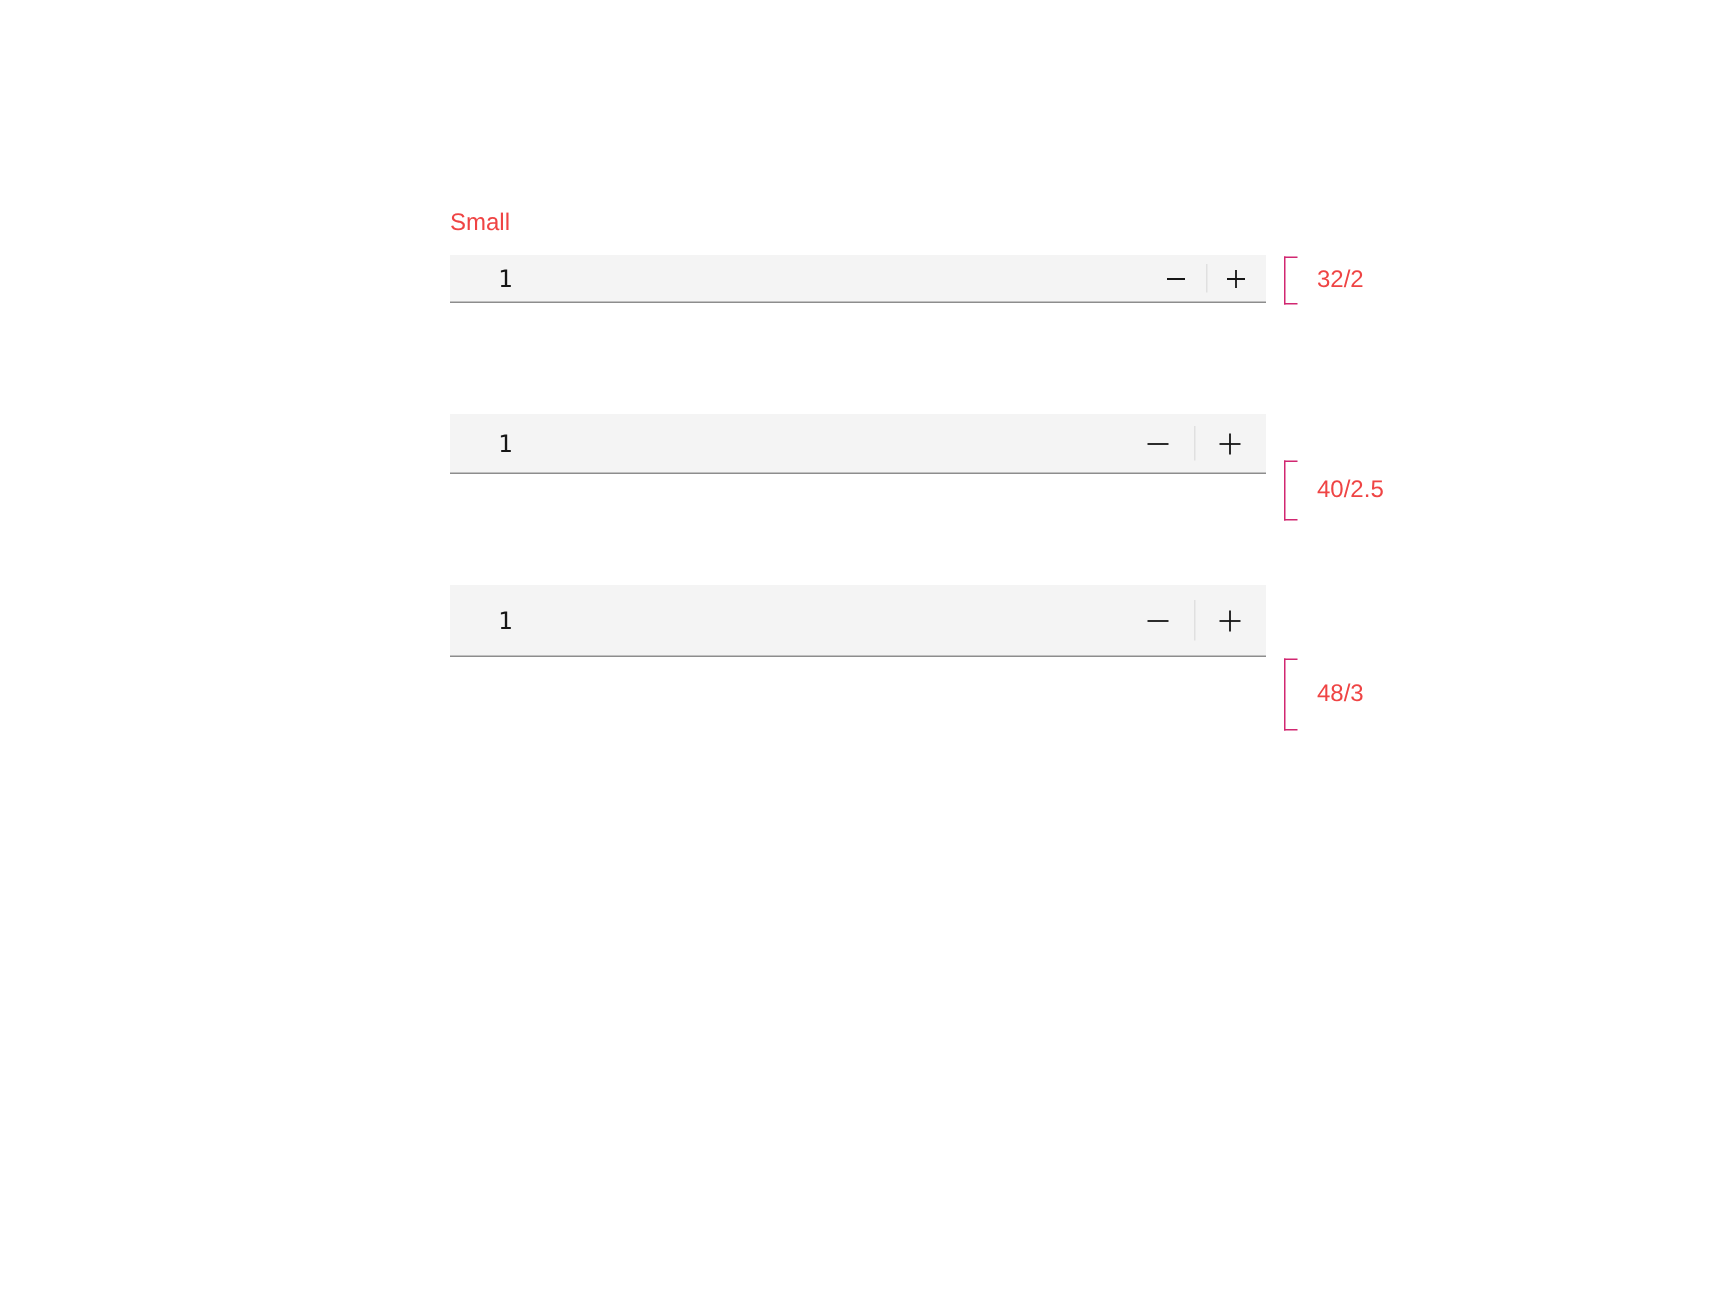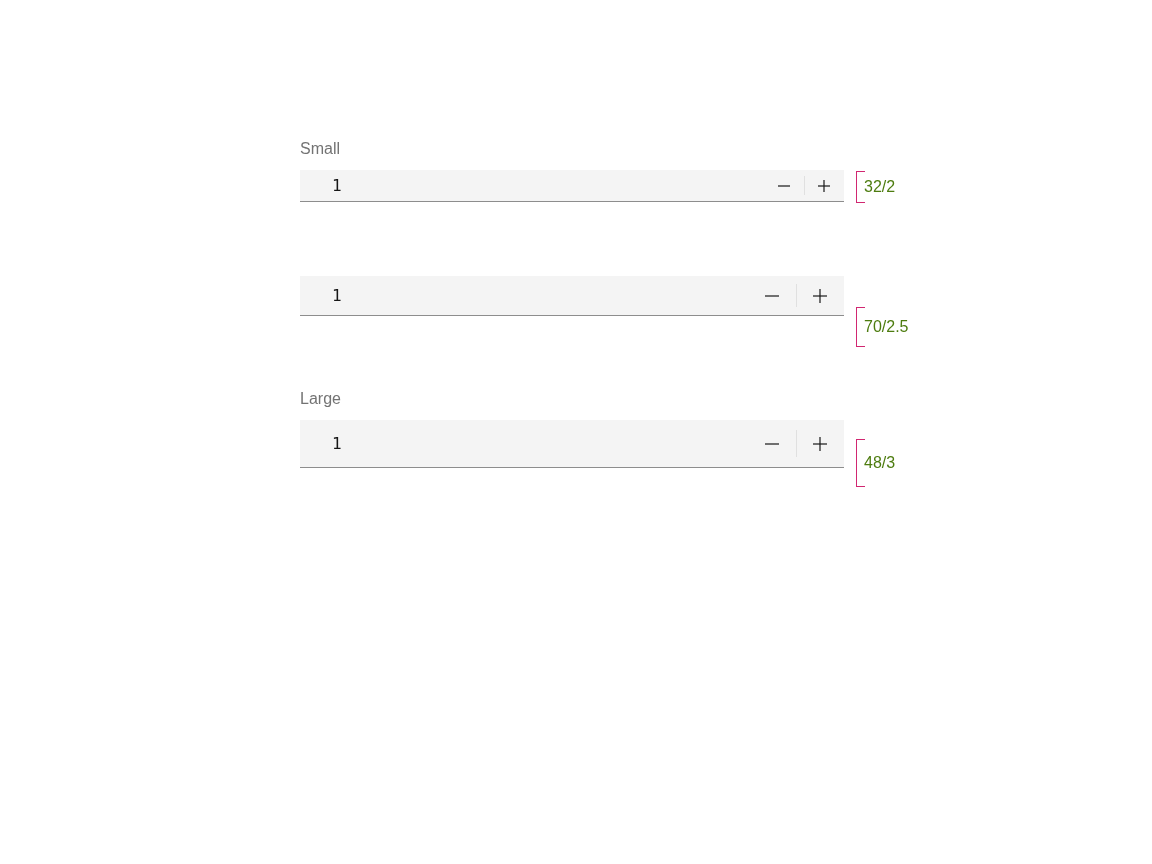--- a/index.html
+++ b/index.html
@@ -15,21 +15,21 @@
       left: 300px;
       top: 140px;
       width: 620px;
     }
     .group {
       margin-bottom: 74px;
       position: relative;
     }
     .label {
       font-size: 16px;
-      color: #737373;
+      color: #ef4444;
       margin-bottom: 12px;
       display: block;
     }
     .stepper {
       display: flex;
       align-items: stretch;
       background: #f4f4f4;
       border-bottom: 1px solid #8d8d8d;
       width: 544px;
       position: relative;
@@ -90,23 +90,23 @@
       content: "";
       position: absolute;
       left: -1px;
       width: 9px;
       height: 1px;
       background: #d12771;
     }
     .dim-bracket::before { top: 0; }
     .dim-bracket::after  { bottom: 0; }
     .dim-label {
-      color: #4d7c0f;
+      color: #ef4444;
       font-size: 16px;
-      margin-left: 0;
+      margin-left: 14px;
       white-space: nowrap;
     }
     .dim.sm { left: 556px; top: 31px; height: 32px; }
     .dim.md { left: 556px; top: 31px; height: 40px; }
     .dim.lg { left: 556px; top: 49px; height: 48px; }
     .dim.sm .dim-bracket { height: 32px; }
     .dim.md .dim-bracket { height: 40px; }
     .dim.lg .dim-bracket { height: 48px; }
   </style>
 </head>
@@ -146,26 +146,25 @@
       </button>
       <button class="stepper-btn">
         <svg width="16" height="16">
             <line x1="1" y1="8" x2="15" y2="8" class="icon-line"></line>
             <line x1="8" y1="1" x2="8" y2="15" class="icon-line"></line>
           </svg>
       </button>
     </div>
     <div class="dim md">
       <div class="dim-bracket"></div>
-      <span class="dim-label">70/2.5</span>
+      <span class="dim-label">40/2.5</span>
     </div>
   </div>
 
   <div class="group">
-    <span class="label">Large</span>
     <div class="stepper lg">
       <div class="stepper-value">1</div>
       <button class="stepper-btn">
         <svg width="16" height="16">
             <line x1="1" y1="8" x2="15" y2="8" class="icon-line"></line>
           </svg>
       </button>
       <button class="stepper-btn">
         <svg width="16" height="16">
             <line x1="1" y1="8" x2="15" y2="8" class="icon-line"></line>

